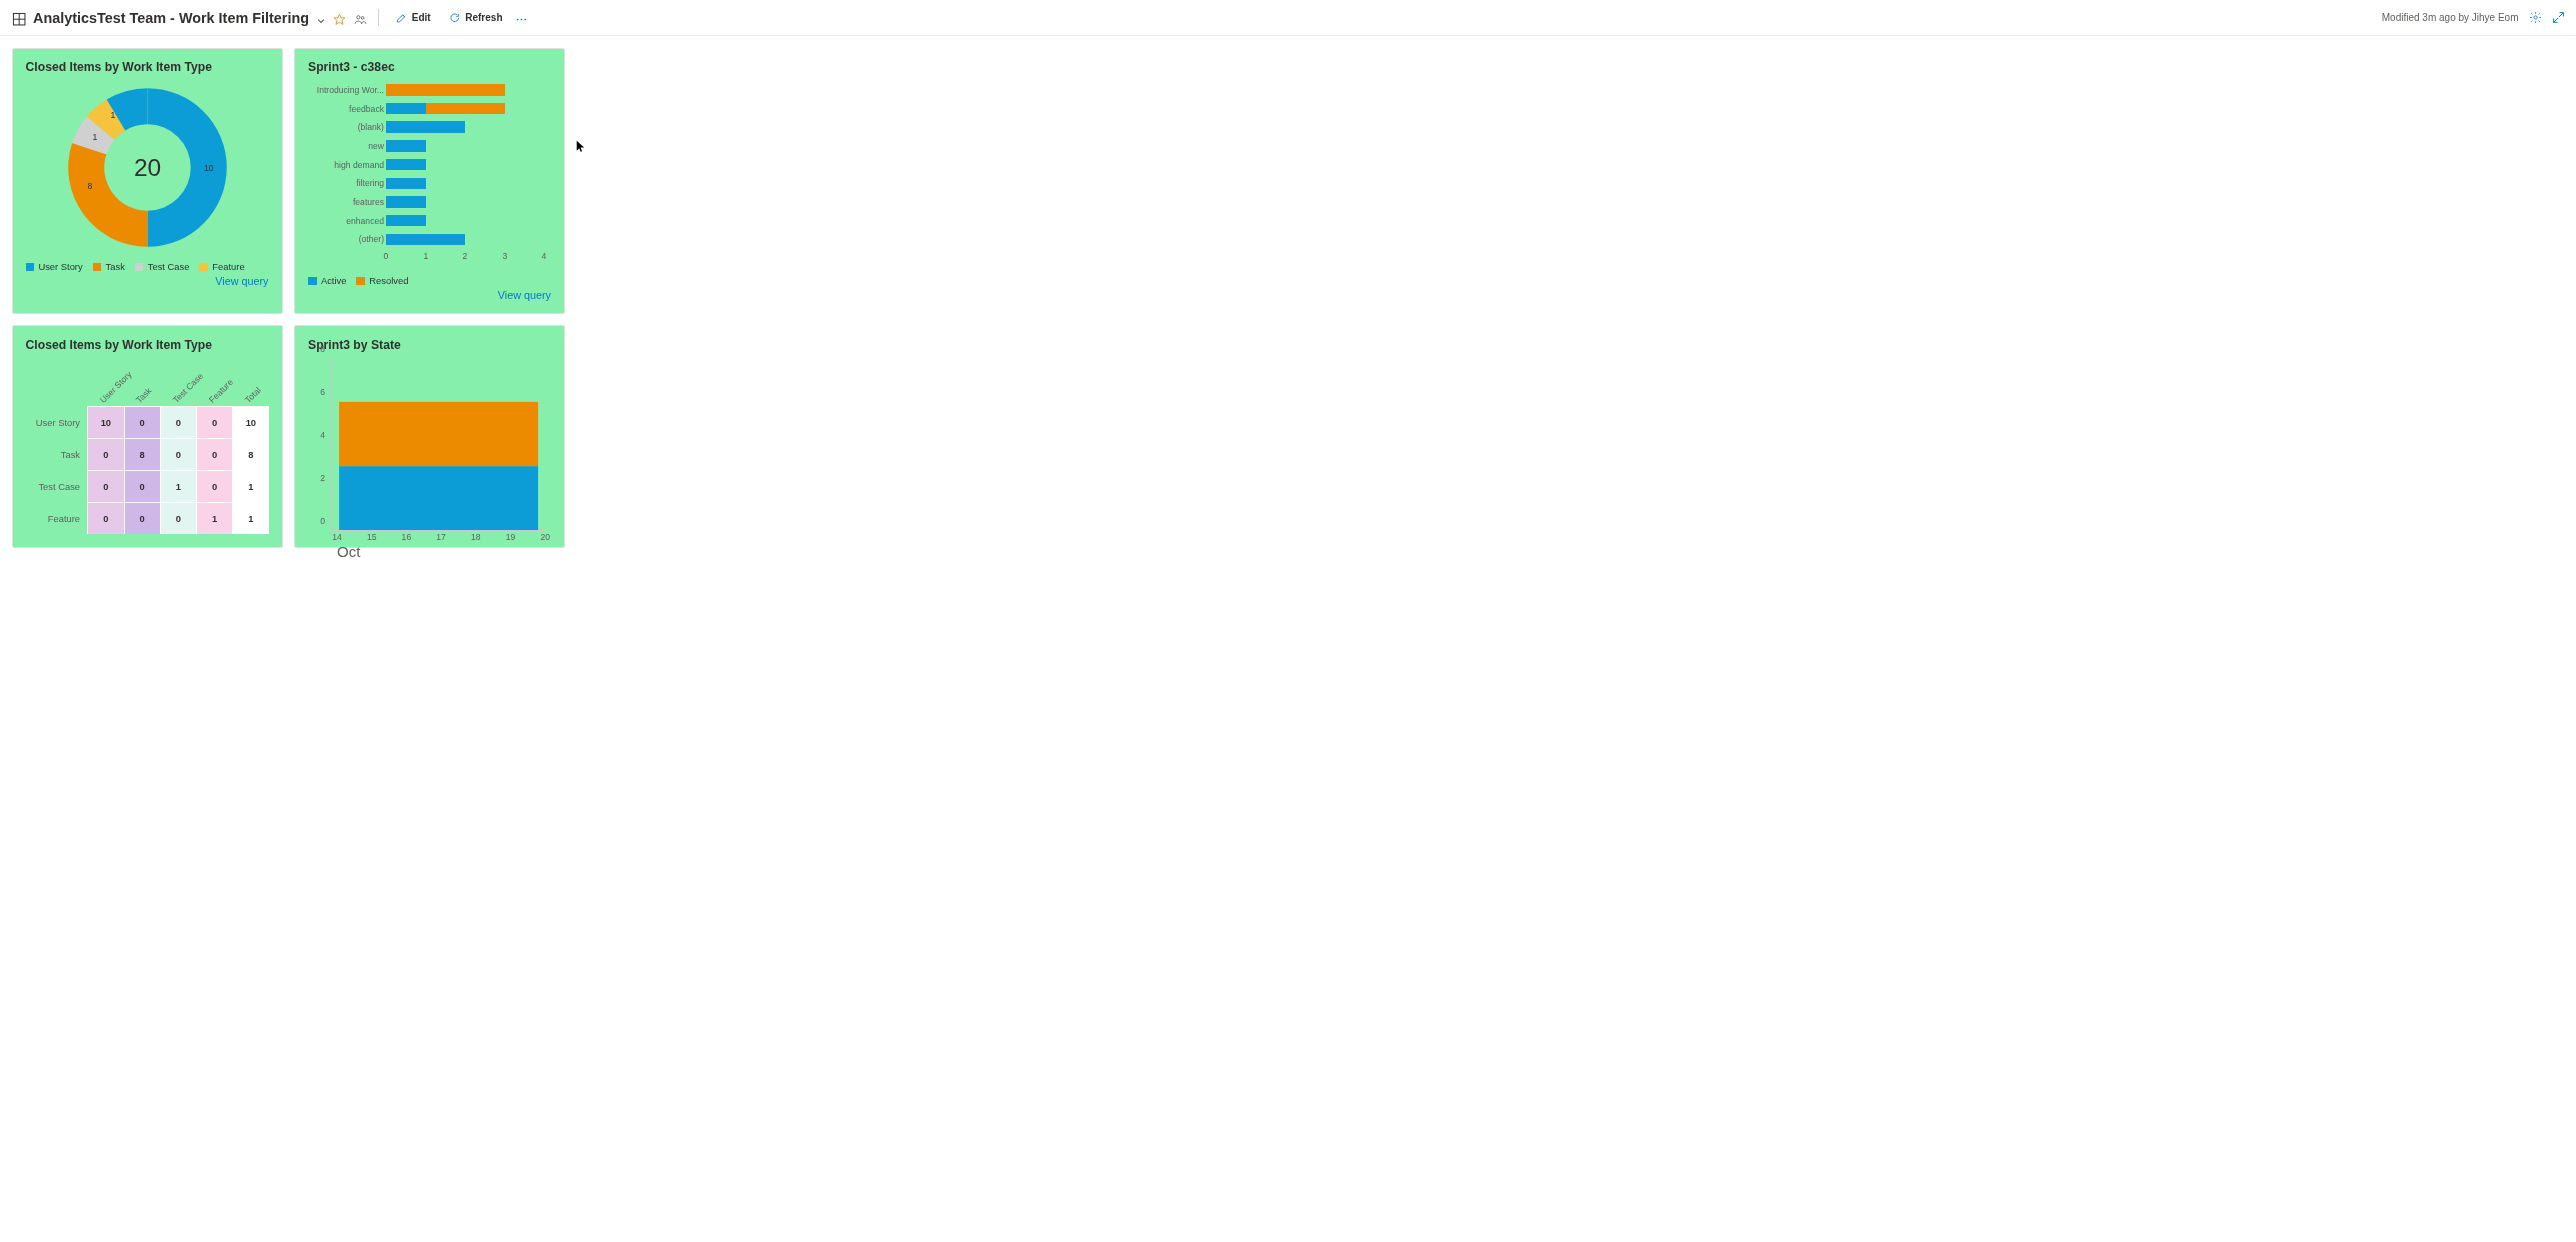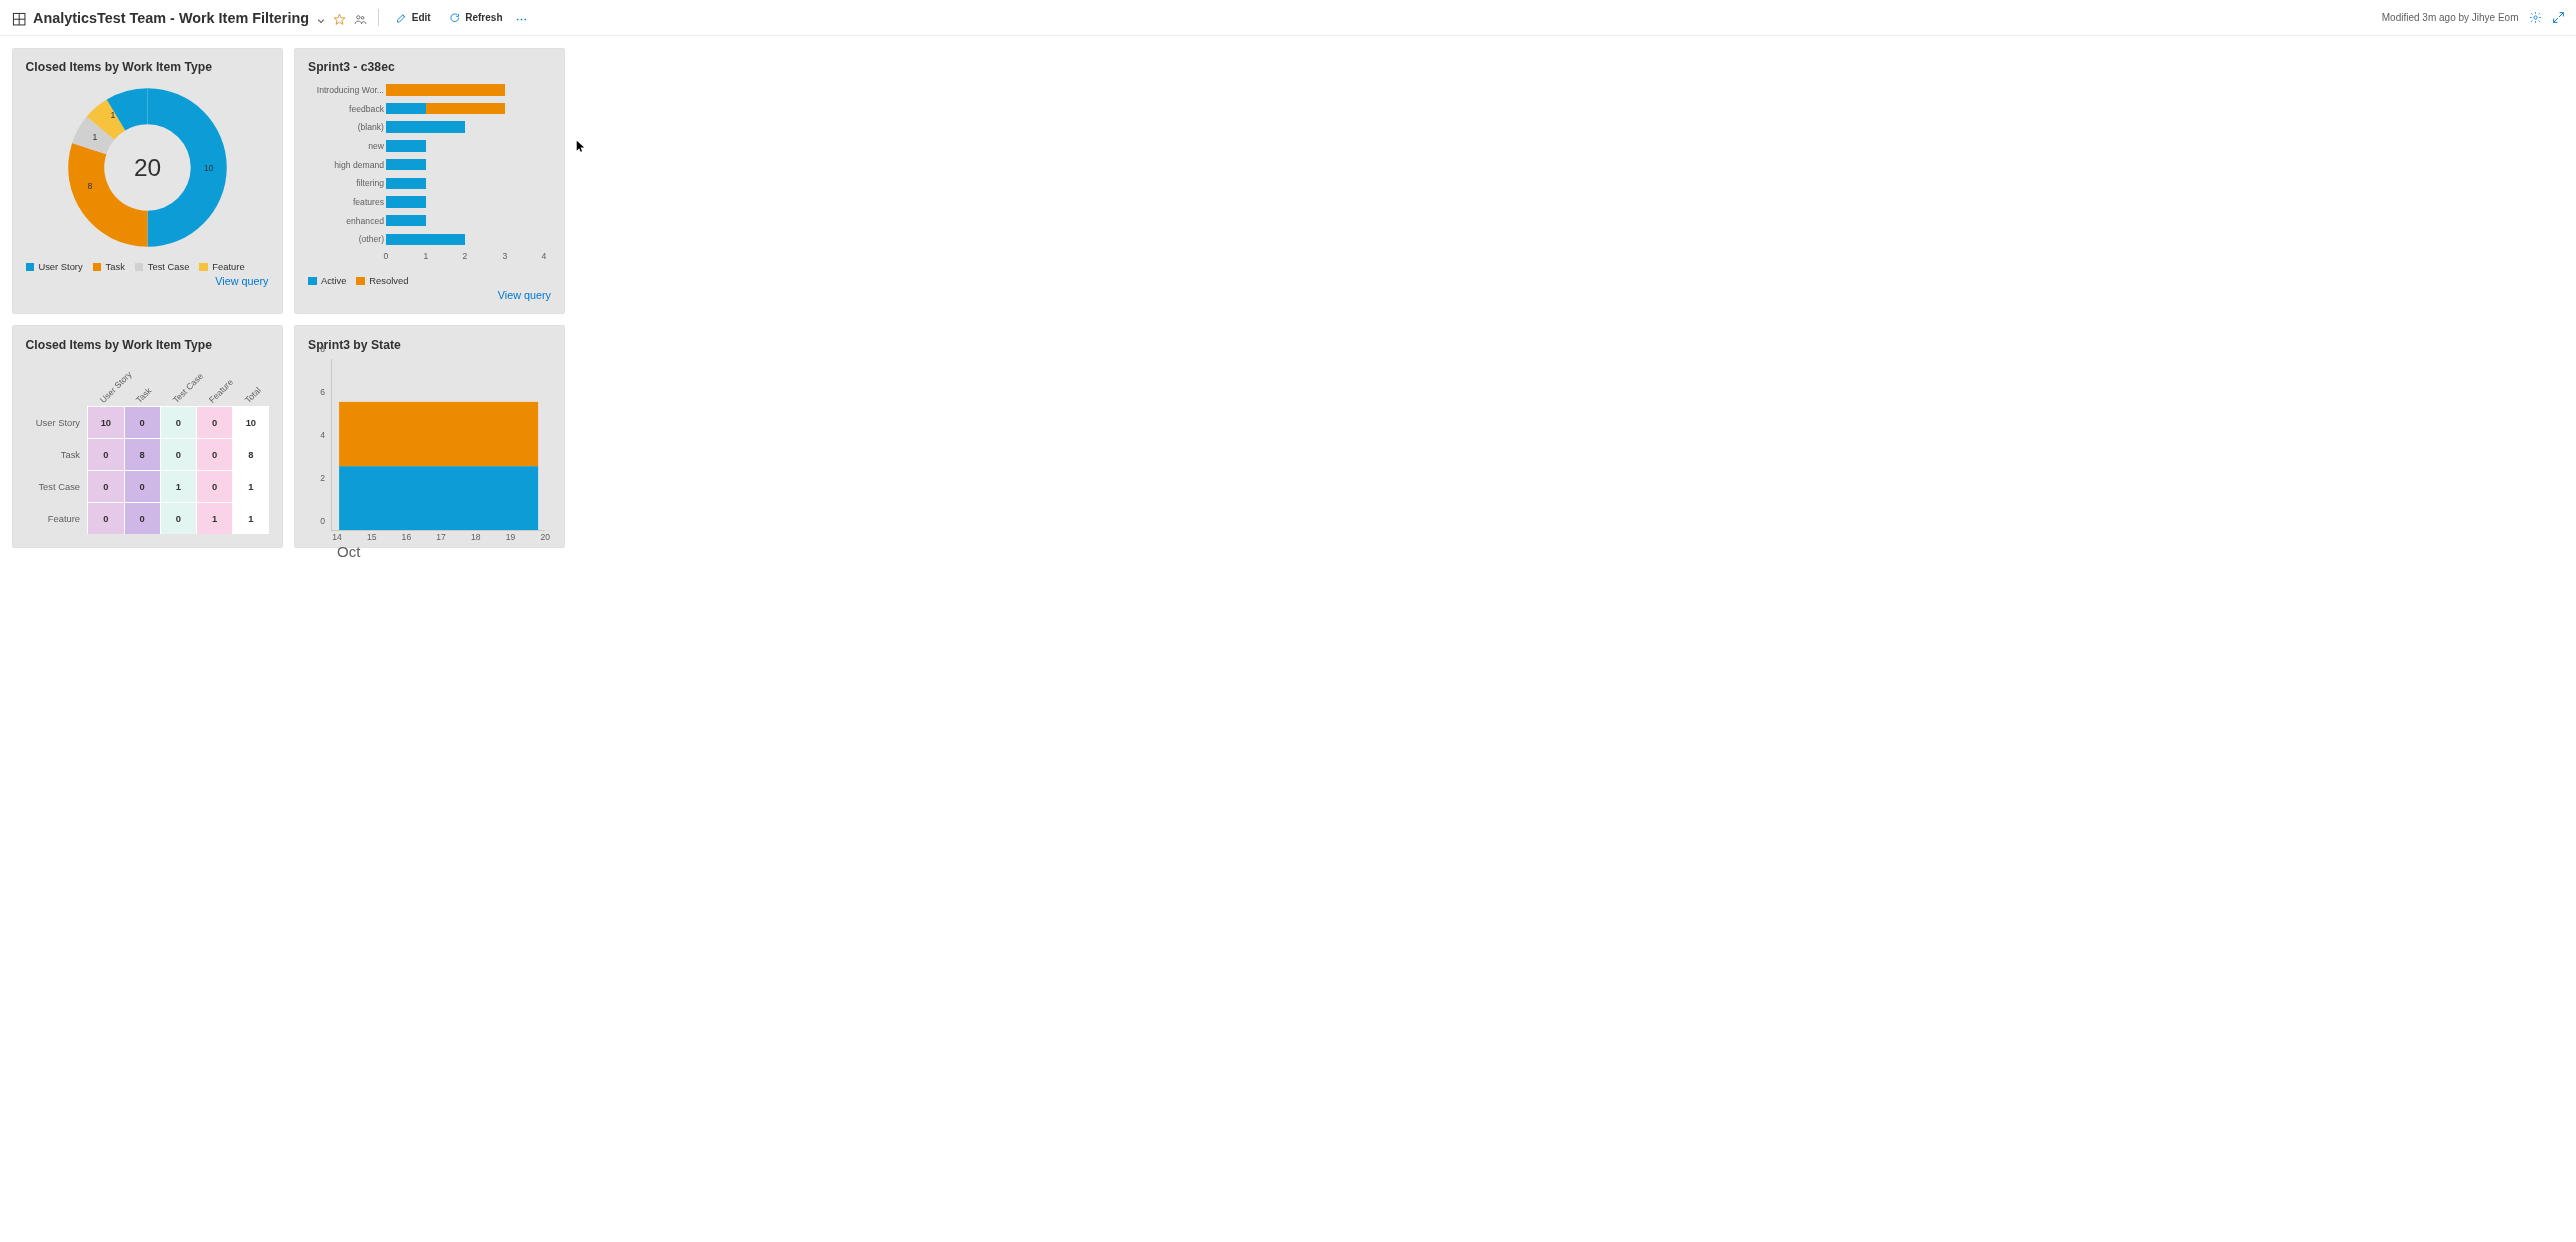--- a/index.html
+++ b/index.html
@@ -14,21 +14,21 @@
 .vdiv { width: 0.7px; height: 17.3px; background: #d1d1d1; margin: 0 4.3px; }
 .tb-btn { display: flex; align-items: center; gap: 4.3px; padding: 2.9px 5.8px; cursor: pointer; }
 .tb-btn .lbl { font-weight: 600; }
 .edit-icon { color: #0078d4; }
 .refresh-icon { color: #0078d4; }
 .more-icon { color: #0078d4; }
 .tb-right { display: flex; align-items: center; gap: 10px; }
 .modified { color: #605e5c; font-size: 10px; }
 .content { padding: 11.5px; display: flex; gap: 11.5px; }
 .col { display: flex; flex-direction: column; gap: 11.5px; }
-.widget { border: 0.7px solid #e1dfdd; border-radius: 2.2px; padding: 11.5px 13px 5.8px 13px; width: 271px; background: #e5e5e5; position: relative; }
+.widget { border: 0.7px solid #e1dfdd; border-radius: 2.2px; padding: 11.5px 13px 5.8px 13px; width: 271px; background: #86efac; position: relative; }
 .widget-title { font-size: 12.2px; font-weight: 600; margin-bottom: 7.2px; }
 .donut-wrap { display: flex; justify-content: center; margin-top: 4.3px; }
 .legend { display: flex; flex-wrap: wrap; gap: 2.9px 10px; margin-top: 7.2px; font-size: 9.4px; }
 .legend-item { display: flex; align-items: center; gap: 4.3px; }
 .swatch { width: 8.6px; height: 8.6px; }
 .view-query { text-align: right; margin-top: 2.9px; }
 .view-query a { color: #0078d4; text-decoration: none; font-size: 10.8px; cursor: pointer; }
 .hbar-chart { position: relative; height: 187px; }
 .hbar-row { display: flex; align-items: center; height: 17.3px; margin-bottom: 1.4px; }
 .hbar-label { width: 78px; text-align: right; padding-right: 2px; font-size: 8.6px; color: #605e5c; white-space: nowrap; overflow: hidden; text-overflow: ellipsis; }

